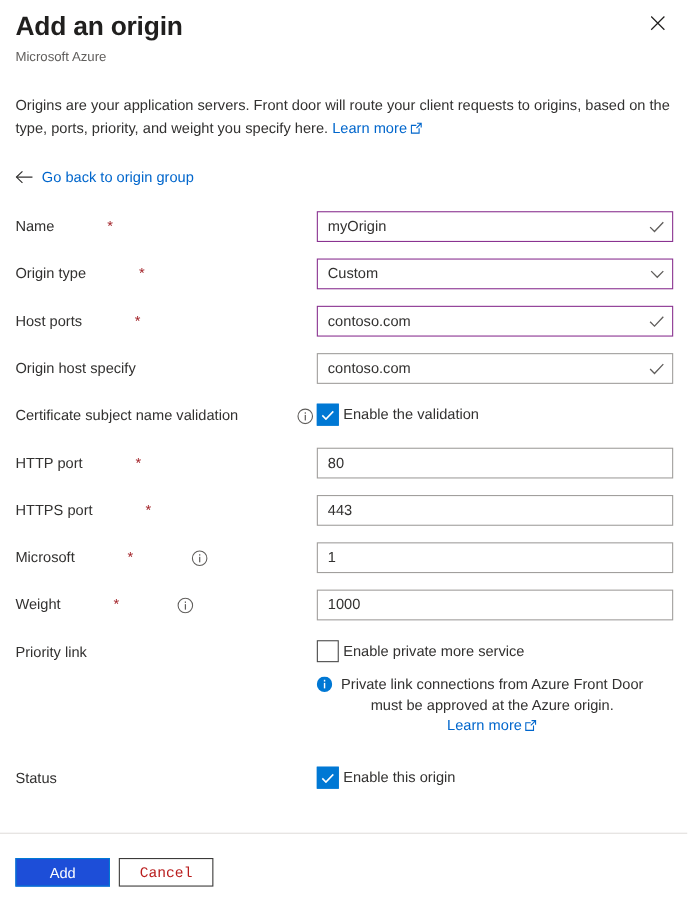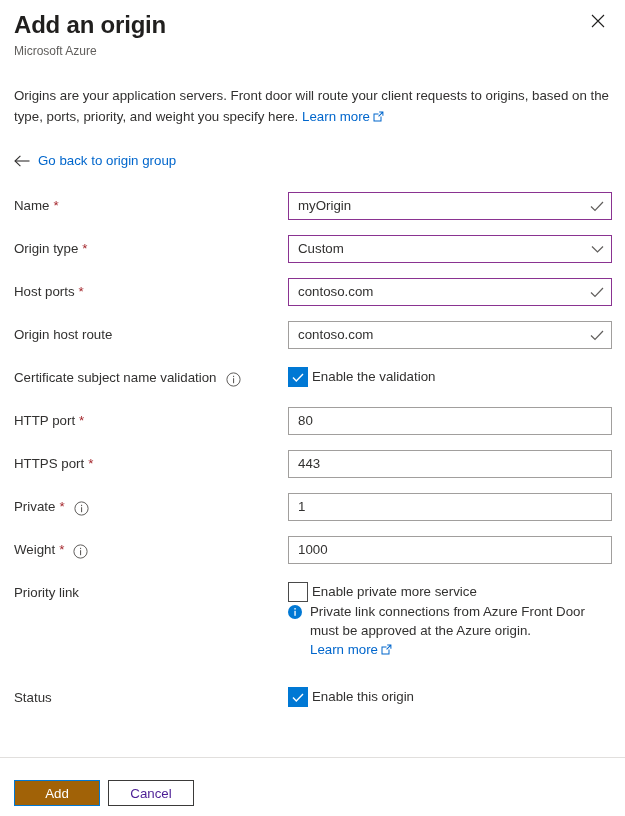--- a/index.html
+++ b/index.html
@@ -99,23 +99,24 @@
     padding-left: 14px;
   }
   .form-row.tall { height: auto; }
   .label-cell {
     width: 274px;
     flex: 0 0 274px;
     font-size: 13.3px;
     line-height: 18px;
     color: #323130;
     display: flex;
-    align-items: flex-end;
+    align-items: center;
     padding-top: 5px;
     box-sizing: border-box;
+    gap: 44px;
   }
   .req {
     color: #a4262c;
     margin-left: 4px;
     font-size: 13.3px;
     line-height: 18px;
   }
   .info-icon-gray {
     margin-left: 9px;
     display: inline-flex;
@@ -183,21 +184,23 @@
     margin-left: 4px;
     font-size: 13.3px;
     line-height: 18px;
     color: #323130;
     cursor: pointer;
   }
 
   
   .note {
     display: flex;
+    margin-top: 10px;
     max-width: 330px;
+    text-align: center;
   }
   .note-icon {
     flex: 0 0 14px;
     margin-top: 3px;
   }
   .note-body {
     margin-left: 8px;
     font-size: 13.3px;
     line-height: 19px;
     color: #323130;
@@ -225,28 +228,29 @@
   .btn {
     height: 26px;
     min-width: 86px;
     font-size: 13.3px;
     font-family: "Liberation Sans", sans-serif;
     box-sizing: border-box;
     cursor: pointer;
     padding: 0 14px;
   }
   .btn-primary {
-    background: #a16207;
+    background: #1d4ed8;
     color: #ffffff;
     border: 1px solid #0078d4;
   }
   .btn-secondary {
     background: #ffffff;
-    color: #4c1d95;
+    color: #b91c1c;
     border: 1px solid #3b3a39;
+    font-family: Liberation Mono, monospace;
   }
 </style>
 </head>
 <body>
 
 <div class="panel-header">
   <div class="panel-title">Add an origin</div>
   <div class="panel-subtitle">Microsoft Azure</div>
   <button class="close-button" aria-label="Close">
     <svg width="14" height="14" viewBox="0 0 14 14">
@@ -321,21 +325,21 @@
           <svg width="14" height="11" viewBox="0 0 14 11">
               <path d="M1 5.5 L5 9.5 L13 1" stroke="#605e5c" stroke-width="1.2" fill="none"></path>
             </svg>
         </span>
       </div>
     </div>
   </div>
 
   <div class="form-row">
     <div class="label-cell">
-      <span>Origin host route</span>
+      <span>Origin host specify</span>
     </div>
     <div class="control-cell">
       <div class="txt">
         <span class="txt-value">contoso.com</span>
         <span class="txt-adorn">
           <svg width="14" height="11" viewBox="0 0 14 11">
               <path d="M1 5.5 L5 9.5 L13 1" stroke="#605e5c" stroke-width="1.2" fill="none"></path>
             </svg>
         </span>
       </div>
@@ -384,21 +388,21 @@
     </div>
     <div class="control-cell">
       <div class="txt">
         <span class="txt-value">443</span>
       </div>
     </div>
   </div>
 
   <div class="form-row">
     <div class="label-cell">
-      <span>Private</span>
+      <span>Microsoft</span>
       <span class="req">*</span>
       <span class="info-icon-gray">
         <svg width="15" height="15" viewBox="0 0 15 15">
           <circle cx="7.5" cy="7.5" r="6.6" stroke="#605e5c" stroke-width="1" fill="none"></circle>
           <rect x="7" y="6.2" width="1.1" height="5" fill="#605e5c"></rect>
           <rect x="7" y="3.8" width="1.1" height="1.3" fill="#605e5c"></rect>
         </svg>
       </span>
     </div>
     <div class="control-cell">

